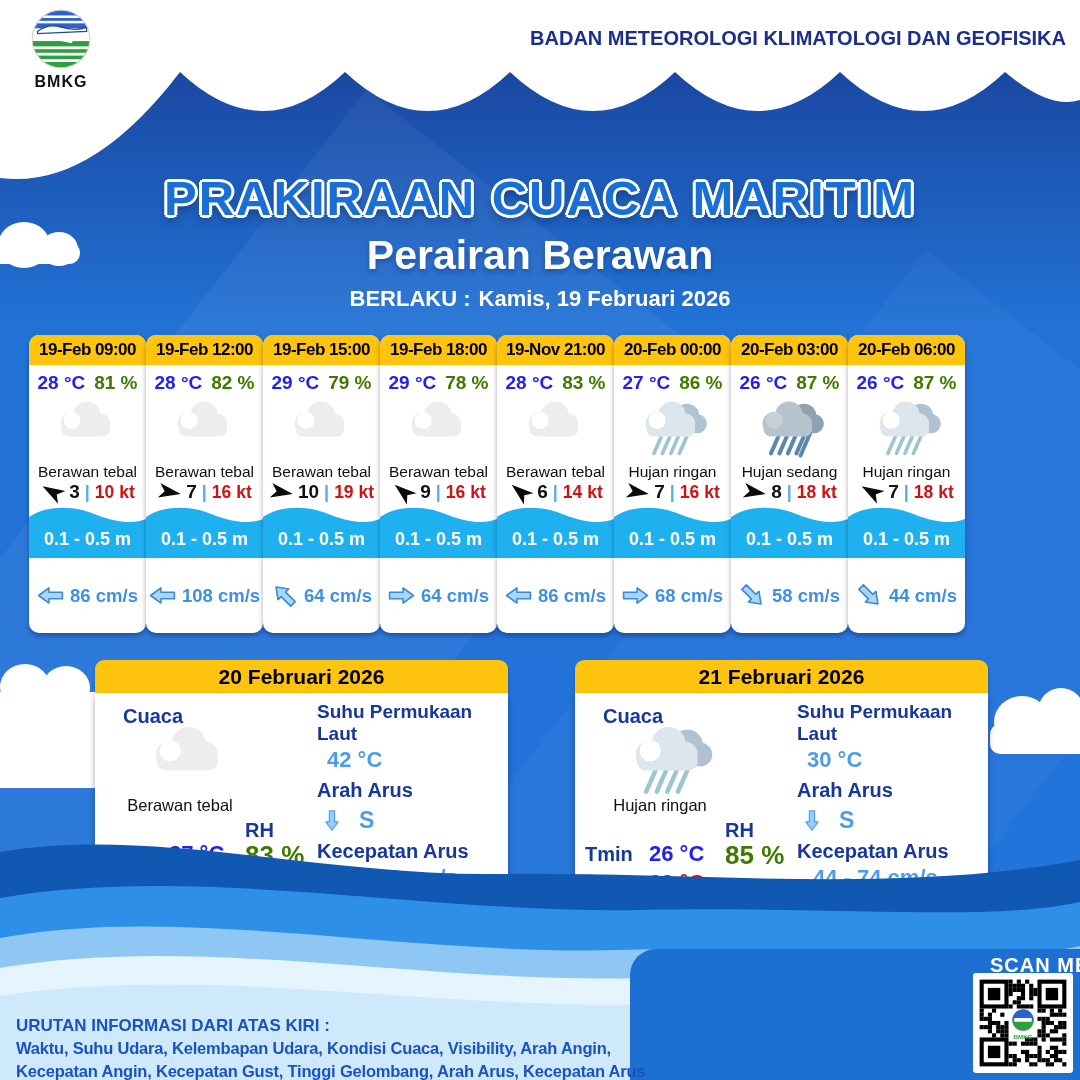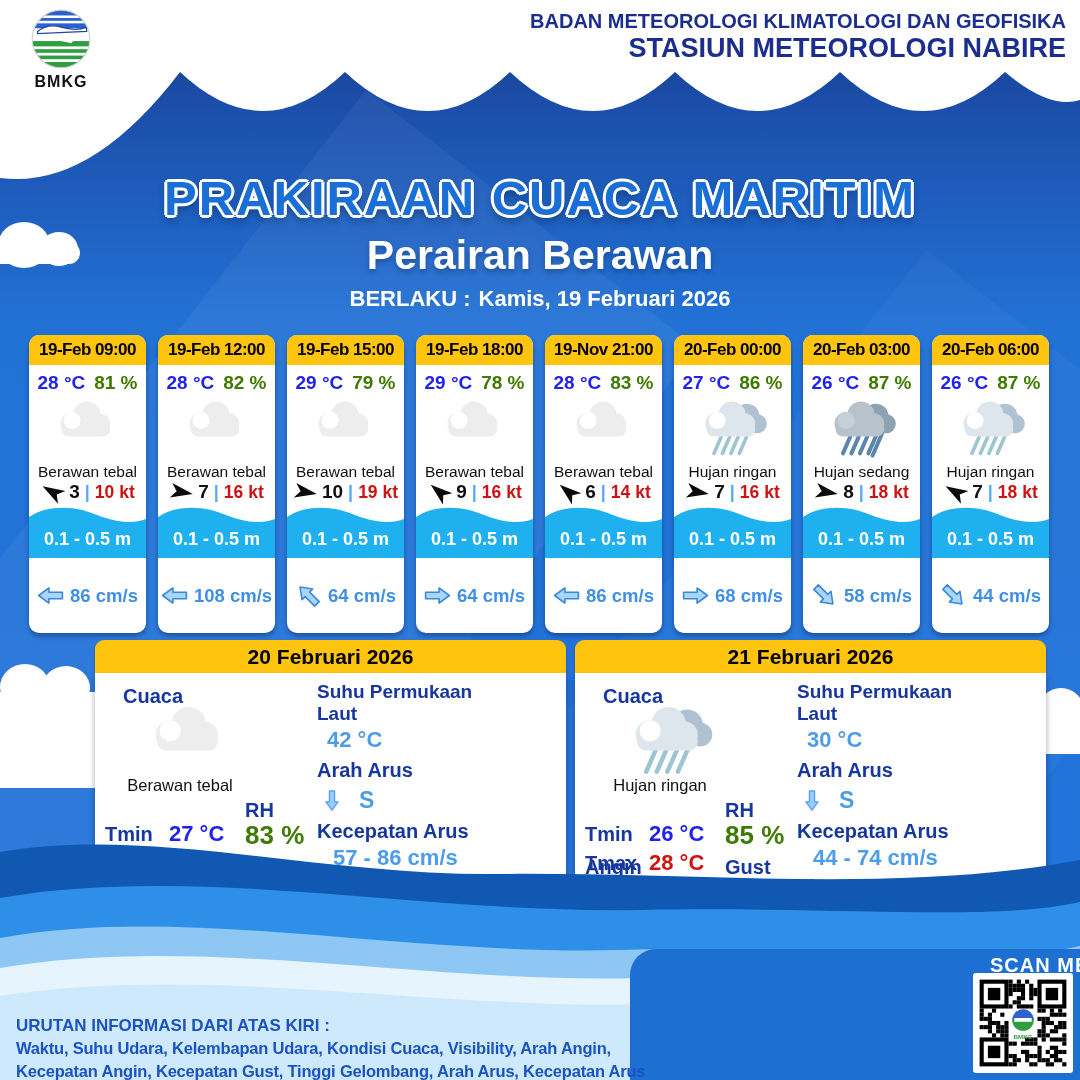--- a/index.html
+++ b/index.html
@@ -6,21 +6,21 @@
   .page{position:relative;width:1080px;height:1080px;overflow:hidden;
         font-family:"Liberation Sans",sans-serif;
         background:linear-gradient(180deg,#13357f 0%,#1b4da8 9%,#2272d6 30%,#2273da 75%,#2273da 100%);}
   svg{display:block;}
 
   
   .top-white{position:absolute;top:0;left:0;width:1080px;height:200px;z-index:3;pointer-events:none;}
   .logo-box{position:absolute;top:8px;left:16px;width:90px;text-align:center;z-index:5;}
   .logo-text{font-size:16px;font-weight:bold;color:#101018;letter-spacing:1px;margin-top:1px;}
   .org{position:absolute;top:10px;right:14px;text-align:right;color:#1b2e8e;z-index:5;line-height:1.15;}
-  .org-1{font-size:20px;font-weight:bold;}
+  .org-1{font-size:20px;font-weight:bold;margin-top:17px;}
   .org-2{font-size:27px;font-weight:bold;}
 
   
   .cloud{position:absolute;z-index:2;}
   .cloud i{position:absolute;background:#fff;border-radius:50%;}
   .cloud b{position:absolute;background:#fff;}
   .streak{position:absolute;width:420px;height:1500px;background:rgba(255,255,255,0.05);
           transform:rotate(38deg);z-index:1;}
 
   
@@ -28,21 +28,21 @@
     font-size:49px;font-weight:bold;letter-spacing:2px;color:#1a6fd6;
     text-shadow:-2px -2px 0 #fff,2px -2px 0 #fff,-2px 2px 0 #fff,2px 2px 0 #fff,
                  0 -3px 0 #fff,0 3px 0 #fff,-3px 0 0 #fff,3px 0 0 #fff,0 6px 9px rgba(8,28,70,.5);}
   .sub-title{position:absolute;top:232px;left:0;width:1080px;text-align:center;z-index:4;
     font-size:41px;font-weight:bold;color:#fff;text-shadow:0 3px 5px rgba(8,28,70,.35);}
   .dates{position:absolute;top:286px;left:0;width:1080px;z-index:4;display:flex;
     justify-content:center;gap:64px;color:#fff;font-size:22px;font-weight:bold;}
   .dates .lbl{margin-right:8px;}
 
   
-  .hourly-row{position:absolute;top:335px;left:29px;width:1022px;height:298px;display:flex;gap:12px;z-index:4;}
+  .hourly-row{position:absolute;top:335px;left:29px;width:1022px;height:298px;display:flex;z-index:4;}
   .hcard{width:117px;height:298px;background:#fff;border-radius:10px;display:flex;flex-direction:column;
          box-shadow:0 3px 5px rgba(0,10,50,.35);overflow:hidden;}
   .hc-time{height:30px;background:#ffc40e;border-radius:8px 8px 0 0;display:flex;align-items:center;
            justify-content:center;font-size:17px;font-weight:bold;color:#000;letter-spacing:-0.5px;}
   .hc-temps{display:flex;justify-content:center;gap:9px;margin-top:7px;font-size:19px;font-weight:bold;}
   .t-blue{color:#2121f0;}
   .t-green{color:#3f7a00;}
   .hc-icon{height:64px;margin-top:3px;display:flex;justify-content:center;}
   .hc-icon svg{width:72px;height:62px;}
   .hc-cond{margin-top:2px;text-align:center;font-size:15.5px;color:#101010;}
@@ -52,21 +52,21 @@
   .t-div{font-size:18px;font-weight:bold;color:#58aaf0;margin:0 1px;}
   .t-red{font-size:17.5px;font-weight:bold;color:#cf1212;}
   .hc-wavetop{width:100%;height:24px;}
   .hc-wave{background:#1fb1ef;height:29px;margin-top:-1px;text-align:center;color:#fff;
            font-size:18px;font-weight:bold;padding-top:1px;}
   .hc-current{flex:1;display:flex;align-items:center;justify-content:center;gap:6px;
               font-size:18.5px;font-weight:bold;color:#3f90e4;}
   .cur-arrow{width:27px;height:21px;transform-origin:50% 50%;}
 
   
-  .dcard{position:absolute;top:640px;width:471px;height:265px;z-index:4;}
+  .dcard{position:absolute;top:660px;width:413px;height:265px;z-index:4;}
   .dcard.left{left:95px;} .dcard.right{left:575px;}
   .dc-head{height:33px;background:#ffc40e;border-radius:9px 9px 0 0;display:flex;align-items:center;
            justify-content:center;font-size:21px;font-weight:bold;color:#000;
            box-shadow:0 2px 3px rgba(0,10,50,.3);}
   .dc-body{position:relative;height:232px;background:#fff;border-radius:0 0 13px 13px;
            box-shadow:0 4px 6px rgba(0,10,50,.35);}
   .dlbl{color:#17379e;font-size:20px;font-weight:bold;}
   .d-cuaca{position:absolute;left:28px;top:12px;}
   .d-icon{position:absolute;left:30px;top:30px;width:130px;display:flex;justify-content:center;}
   .d-icon svg{width:100px;height:74px;}
@@ -156,21 +156,20 @@
         <rect x="8" y="48" width="44" height="2.6" fill="#ffffff"></rect>
         <path d="M30,31 l14,-6 l-4,8 z" fill="#ffffff"></path>
       </g>
       <ellipse cx="30" cy="29" rx="27" ry="27" fill="none" stroke="#cfcfcf" stroke-width="1"></ellipse>
     </svg>
     <div class="logo-text">BMKG</div>
   </div>
 
   <div class="org">
     <div class="org-1">BADAN METEOROLOGI KLIMATOLOGI DAN GEOFISIKA</div>
-    <div class="org-2">STASIUN METEOROLOGI NABIRE</div>
   </div>
 
   <div class="cloud" style="left:-22px;top:222px;width:130px;height:42px;">
     <i style="left:20px;top:0;width:52px;height:46px;"></i>
       <i style="left:62px;top:10px;width:38px;height:34px;"></i>
       <b style="left:-10px;top:20px;width:112px;height:22px;border-radius:0 14px 14px 0;"></b>
   </div>
   <div class="cloud" style="left:0;top:664px;width:96px;height:126px;">
     <i style="left:0px;top:0;width:50px;height:46px;"></i>
       <i style="left:42px;top:2px;width:48px;height:44px;"></i>

